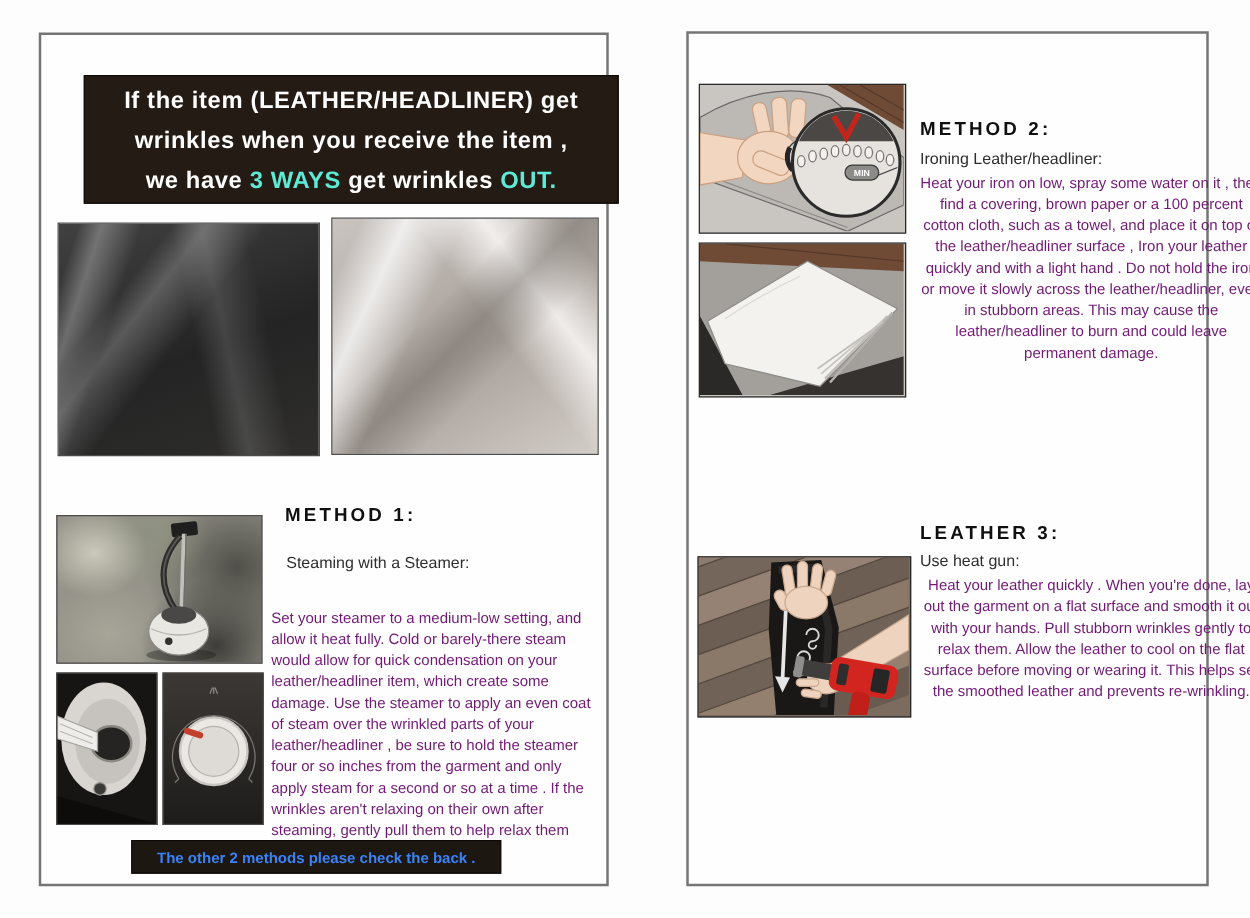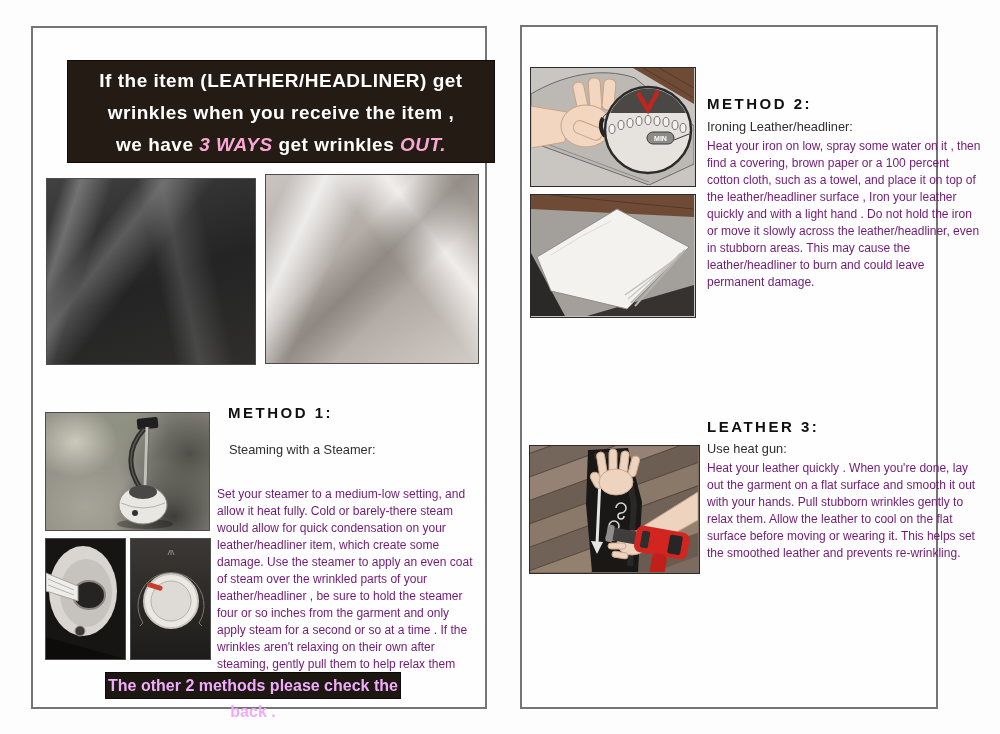--- a/index.html
+++ b/index.html
@@ -2,34 +2,34 @@
 <html><head>
 <meta charset="utf-8">
 <style>
   * { margin:0; padding:0; box-sizing:border-box; }
   html,body { background:#ffffff; }
   body { font-family:"Liberation Sans", sans-serif; }
   #stage { position:relative; width:1000px; height:734px; background:#fdfdfd; overflow:hidden; }
 
   .panel { position:absolute; background:#fffefe; border:2px solid #757575; }
   #left-panel  { left:31px;  top:26px; width:456px; height:683px; }
-  #right-panel { left:520px; top:25px; width:418px; height:684px; }
+  #right-panel { left:549px; top:25px; width:418px; height:684px;text-align:center; }
 
   
   .top-banner {
     position:absolute; left:34px; top:32px; width:428px; height:103px;
     background:#251b15; color:#ffffff; text-align:center;
     font-weight:bold; font-size:19px; line-height:32px; letter-spacing:.5px;
     padding-top:4px; border:1px solid #0d0a08;
   }
-  .hl { color:#f9a8d4;font-style:italic; }
+  .hl { color:#5eead4; }
   .footer-banner {
     position:absolute; left:72px; top:644px; width:296px; height:27px;
-    background:#1d1712; color:#f0abfc; text-align:center;
-    font-weight:bold; font-size:16px; line-height:26px; border:1px solid #0d0a08;
+    background:#1d1712; color:#3b82f6; text-align:center;
+    font-weight:bold; font-size:12px; line-height:26px; border:1px solid #0d0a08;
   }
 
   
   .method-title { position:absolute; font-weight:bold; font-size:15px; letter-spacing:2.5px; color:#101010; }
   .method-sub   { position:absolute; font-size:12.8px; color:#2e2e2e; }
   .method-body  { position:absolute; font-size:12px; line-height:17px; color:#701a75; }
 
   #m1-title { left:195px; top:376px; }
   #m1-sub   { left:196px; top:414px; }
   #m1-body  { left:184px; top:435px; width:258px;margin-top:23px; }

